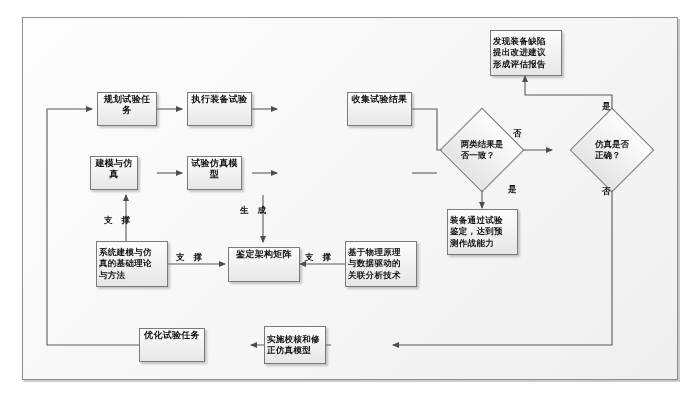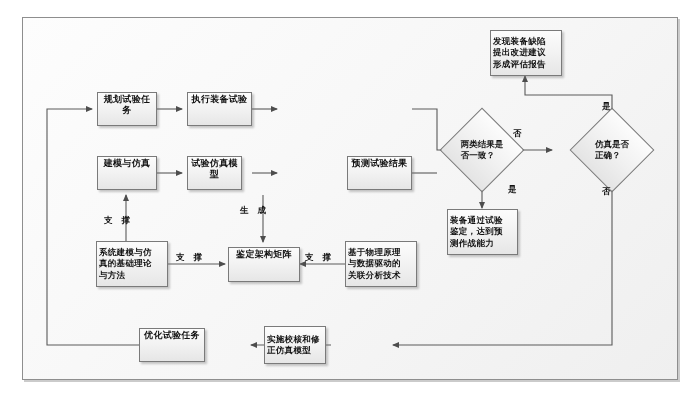--- a/index.html
+++ b/index.html
@@ -99,26 +99,26 @@
 
     <g stroke="#5a5a5a" stroke-width="1.1" fill="none">
       <path d="M412,173 L437,173"></path>
     </g>
   </svg>
 
   <div class="node" style="left:97px;top:92px;width:60px;height:34px;">规划试验任务</div>
 
   <div class="node" style="left:187px;top:92px;width:65px;height:34px;">执行装备试验</div>
 
+  <div class="node" style="left:347px;top:92px;width:65px;height:34px;">收集试验结果</div>
 
-  <div class="node" style="left:97px;top:156px;width:60px;height:34px;">建模与仿真</div>
+  <div class="node" style="left:90px;top:156px;width:48px;height:34px;">建模与仿真</div>
 
   <div class="node" style="left:187px;top:156px;width:55px;height:34px;">试验仿真模型</div>
 
-  <div class="node" style="left:347px;top:156px;width:65px;height:34px;">预测试验结果</div>
 
   <div class="node multi" style="left:96px;top:241px;width:72px;height:46px;flex-direction:column;">
     <span>系统建模与仿</span>
     <span>真的基础理论</span>
     <span>与方法</span>
   </div>
 
   <div class="node" style="left:228px;top:247px;width:72px;height:35px;">鉴定架构矩阵</div>
 
   <div class="node multi" style="left:345px;top:241px;width:72px;height:46px;flex-direction:column;">

